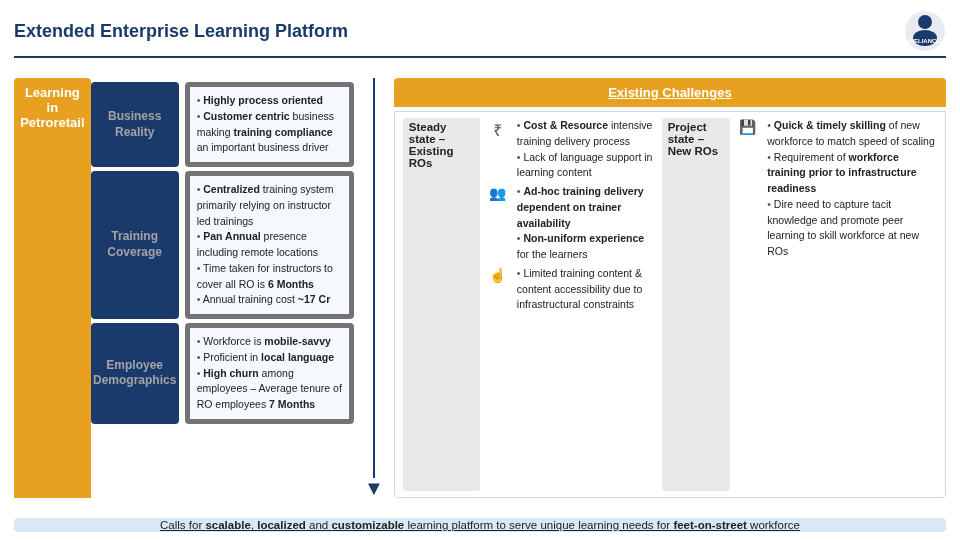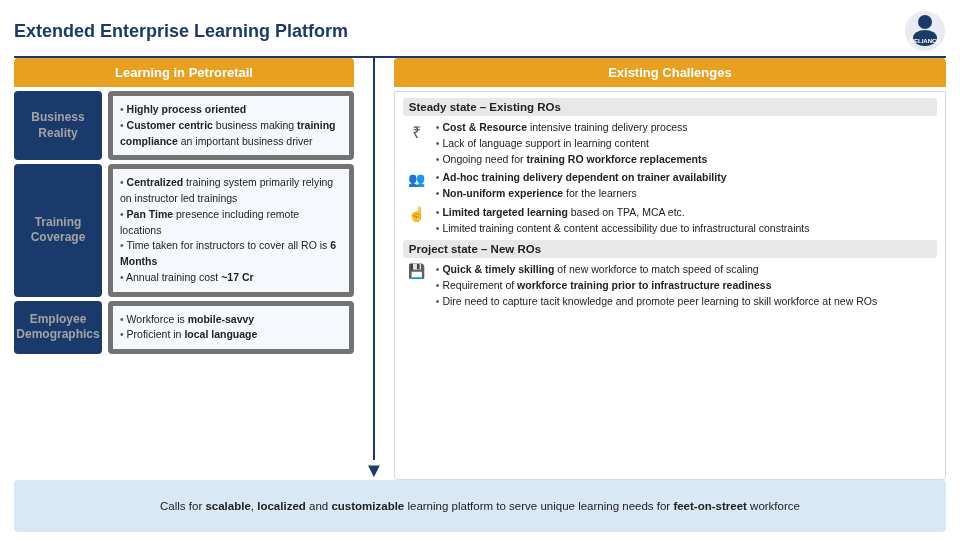--- a/index.html
+++ b/index.html
@@ -10,21 +10,21 @@
       width: 960px;
       height: 540px;
       overflow: hidden;
     }
     .page {
       width: 960px;
       height: 540px;
       padding: 10px 14px 8px 14px;
       display: flex;
       flex-direction: column;
-      gap: 0;
+      gap: 20px;
     }
     
     .header {
       display: flex;
       align-items: center;
       justify-content: space-between;
       border-bottom: 2px solid #1a3a6b;
       padding-bottom: 4px;
     }
     .header-title {
@@ -44,21 +44,20 @@
     
     .main-content {
       display: flex;
       gap: 8px;
       flex: 1;
     }
     
     .left-panel {
       width: 340px;
       display: flex;
-      flex-direction: column;
       gap: 0;
     }
     .left-header {
       background: #e8a020;
       color: #fff;
       font-weight: bold;
       font-size: 13px;
       text-align: center;
       padding: 7px 4px;
       border-radius: 4px 4px 0 0;
@@ -116,28 +115,29 @@
       gap: 4px;
     }
     .right-header {
       background: #e8a020;
       color: #fff;
       font-weight: bold;
       font-size: 13px;
       text-align: center;
       padding: 7px 4px;
       border-radius: 4px 4px 0 0;
+      text-decoration: underline;
     }
     .challenges-content {
       flex: 1;
       border: 1px solid #d0d8e8;
       border-radius: 0 0 4px 4px;
       padding: 6px 8px;
       display: flex;
-      flex-direction: column;
+      flex-direction: row;
       gap: 4px;
     }
     .section-title {
       background: #e8e8e8;
       font-weight: bold;
       font-size: 11.5px;
       padding: 3px 6px;
       border-radius: 3px;
       color: #222;
     }
@@ -172,24 +172,25 @@
       padding: 0;
     }
     .challenge-text ul li::before {
       content: "• ";
       color: #555;
     }
     
     .footer {
       background: #d8e8f5;
       border-radius: 4px;
-      padding: 20px 12px;
+      padding: 1px 12px;
       font-size: 11.5px;
       color: #222;
       text-align: center;
+      text-decoration: underline;
     }
     
     .reliance-logo {
       display: flex;
       align-items: center;
       justify-content: center;
     }
   </style>
 </head>
 <body>
@@ -223,33 +224,34 @@
               <li><span class="bold">Customer centric</span> business making <span class="bold">training compliance</span> an important business driver</li>
             </ul>
           </div>
         </div>
 
         <div class="left-row">
           <div class="row-label">Training Coverage</div>
           <div class="row-content">
             <ul>
               <li><span class="bold">Centralized</span> training system primarily relying on instructor led trainings</li>
-              <li><span class="bold">Pan Time</span> presence including remote locations</li>
+              <li><span class="bold">Pan Annual</span> presence including remote locations</li>
               <li>Time taken for instructors to cover all RO is <span class="bold">6 Months</span></li>
               <li>Annual training cost <span class="bold">~17 Cr</span></li>
             </ul>
           </div>
         </div>
 
         <div class="left-row">
           <div class="row-label">Employee Demographics</div>
           <div class="row-content">
             <ul>
               <li>Workforce is <span class="bold">mobile-savvy</span></li>
               <li>Proficient in <span class="bold">local language</span></li>
+              <li><span class="bold">High churn</span> among employees – Average tenure of RO employees <span class="bold">7 Months</span></li>
             </ul>
           </div>
         </div>
 
       </div>
     </div>
 
     <div style="display:flex;flex-direction:column;justify-content:center;align-items:center;padding:0 2px;">
       <div style="width:2px;flex:1;background:#1a3a6b;margin:0 auto;"></div>
       <div style="font-size:20px;color:#1a3a6b;line-height:1;">▼</div>
@@ -260,38 +262,36 @@
       <div class="challenges-content">
 
         <div class="section-title">Steady state – Existing ROs</div>
         <div class="challenges-rows">
           <div class="challenge-row">
             <div class="challenge-icon">₹</div>
             <div class="challenge-text">
               <ul>
                 <li><span class="bold">Cost &amp; Resource</span> intensive training delivery process</li>
                 <li>Lack of language support in learning content</li>
-                <li>Ongoing need for <span class="bold">training RO workforce replacements</span></li>
               </ul>
             </div>
           </div>
           <div class="challenge-row">
             <div class="challenge-icon" style="font-size:14px;">👥</div>
             <div class="challenge-text">
               <ul>
                 <li><span class="bold">Ad-hoc training delivery dependent on trainer availability</span></li>
                 <li><span class="bold">Non-uniform experience</span> for the learners</li>
               </ul>
             </div>
           </div>
           <div class="challenge-row">
             <div class="challenge-icon" style="font-size:14px;">☝</div>
             <div class="challenge-text">
               <ul>
-                <li><span class="bold">Limited targeted learning</span> based on TPA, MCA etc.</li>
                 <li>Limited training content &amp; content accessibility due to infrastructural constraints</li>
               </ul>
             </div>
           </div>
         </div>
 
         <div class="section-title">Project state – New ROs</div>
         <div class="challenges-rows">
           <div class="challenge-row">
             <div class="challenge-icon" style="font-size:14px;">💾</div>

